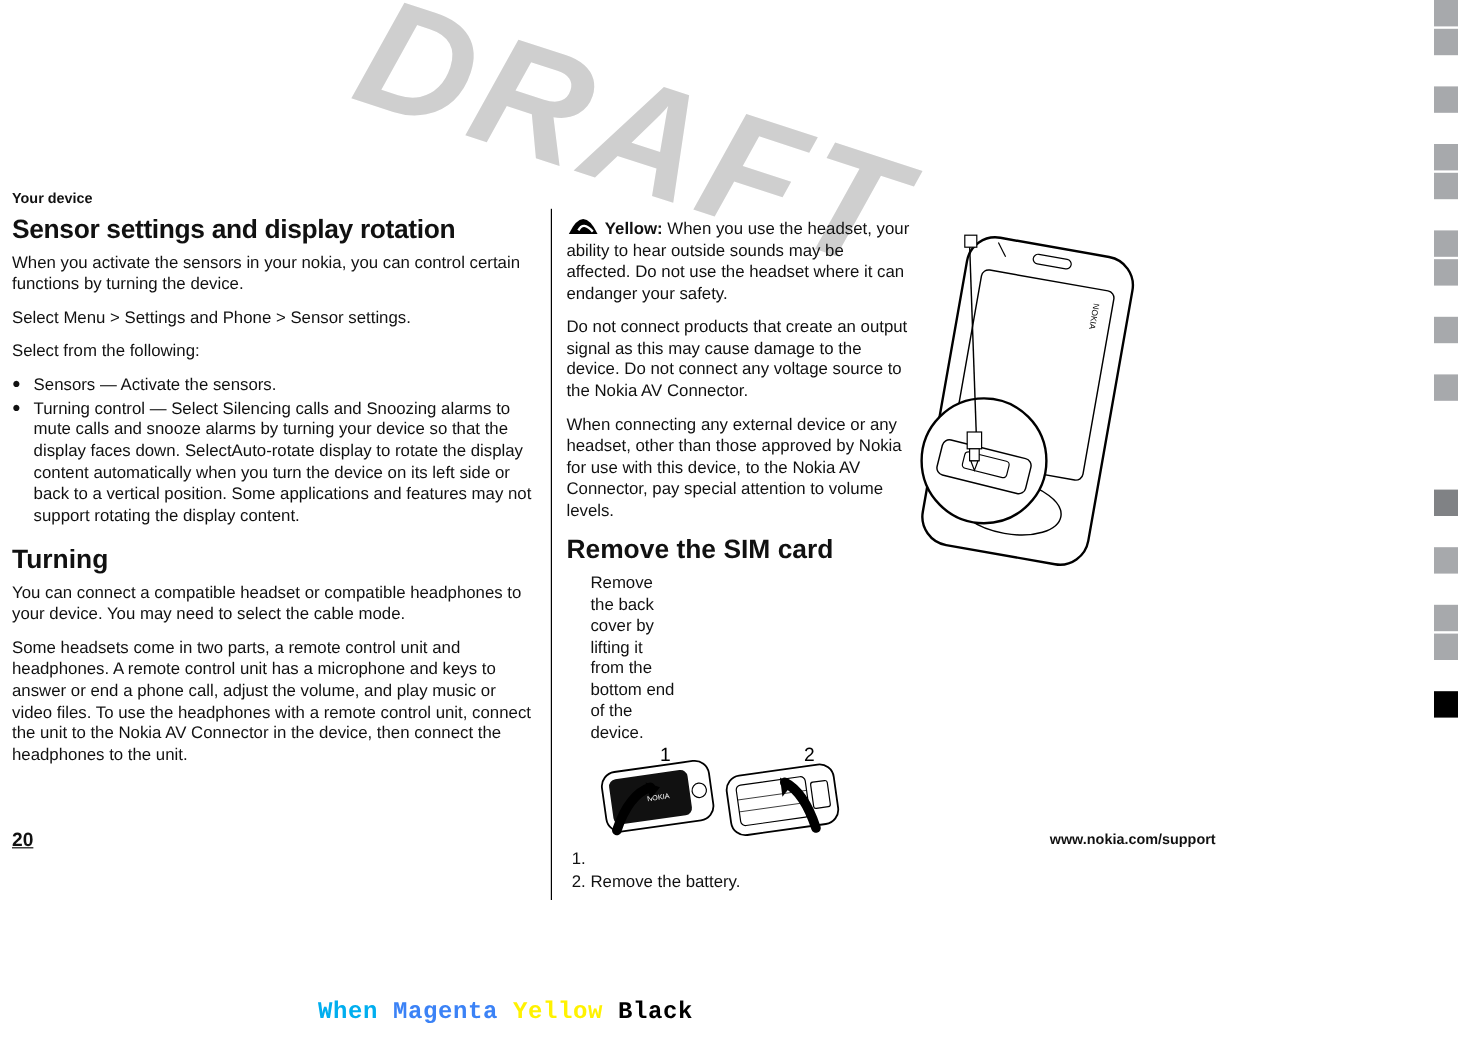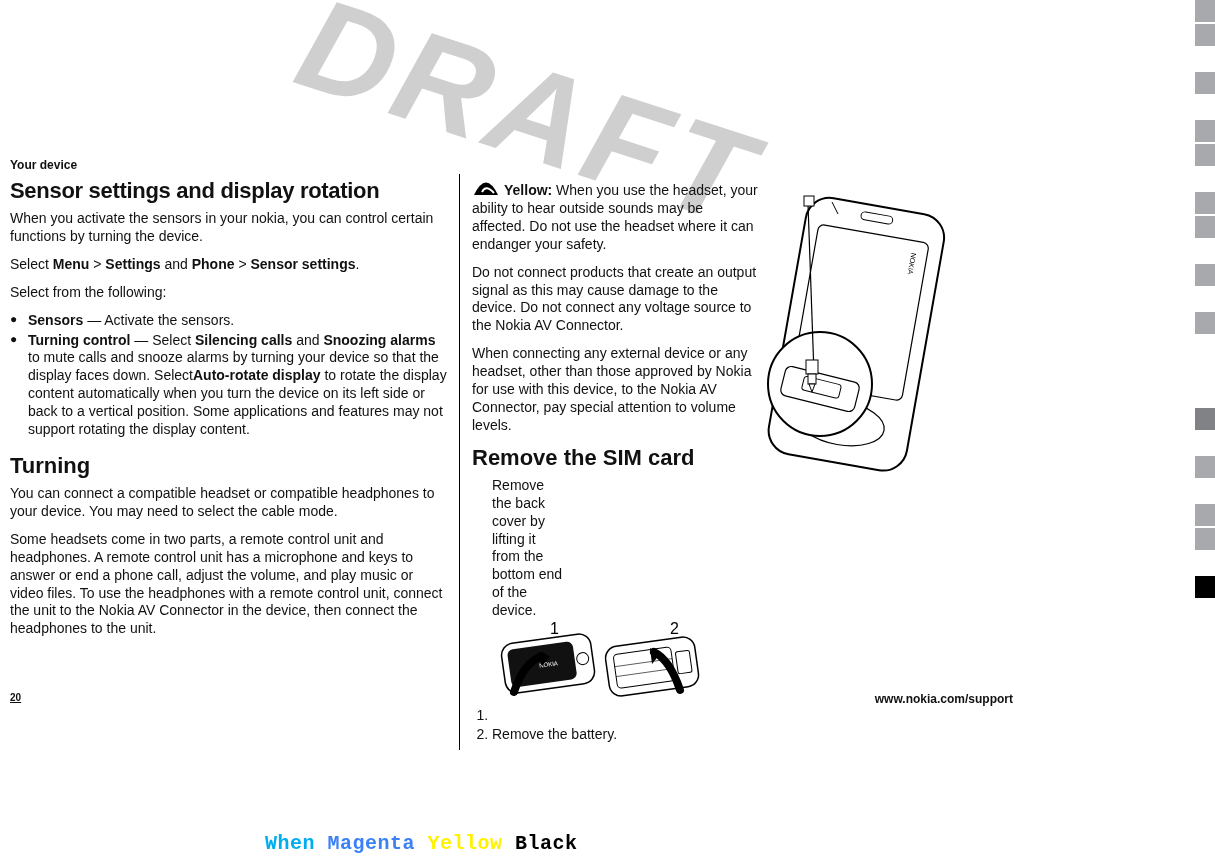--- a/index.html
+++ b/index.html
@@ -69,21 +69,21 @@
   p {
     font-size: 14px;
     line-height: 1.28;
     margin: 4px 0 10px 0;
   }
   .nav-line {
     font-size: 14px;
     margin: 4px 0 10px 0;
   }
   .nav-line b, p b, li b {
-    font-weight: 700;
+    font-weight: 400;
     text-align: center;
   }
   ul.bullets {
     list-style: none;
     padding: 0;
     margin: 0 0 8px 0;
   }
   ul.bullets li {
     font-size: 14px;
     line-height: 1.28;
@@ -114,21 +114,21 @@
     padding-left: 24px;
     margin: 4px 0 8px 0;
   }
   ol.steps li {
     margin-bottom: 6px;
   }
   .page-number {
     position: absolute;
     left: 10px;
     top: 692px;
-    font-size: 10px;
+    font-size: 16px;
     font-weight: 700;
     text-decoration: underline;
   }
   .support-url {
     position: absolute;
     right: 202px;
     top: 692px;
     font-size: 12px;
     font-weight: 700;
   }

